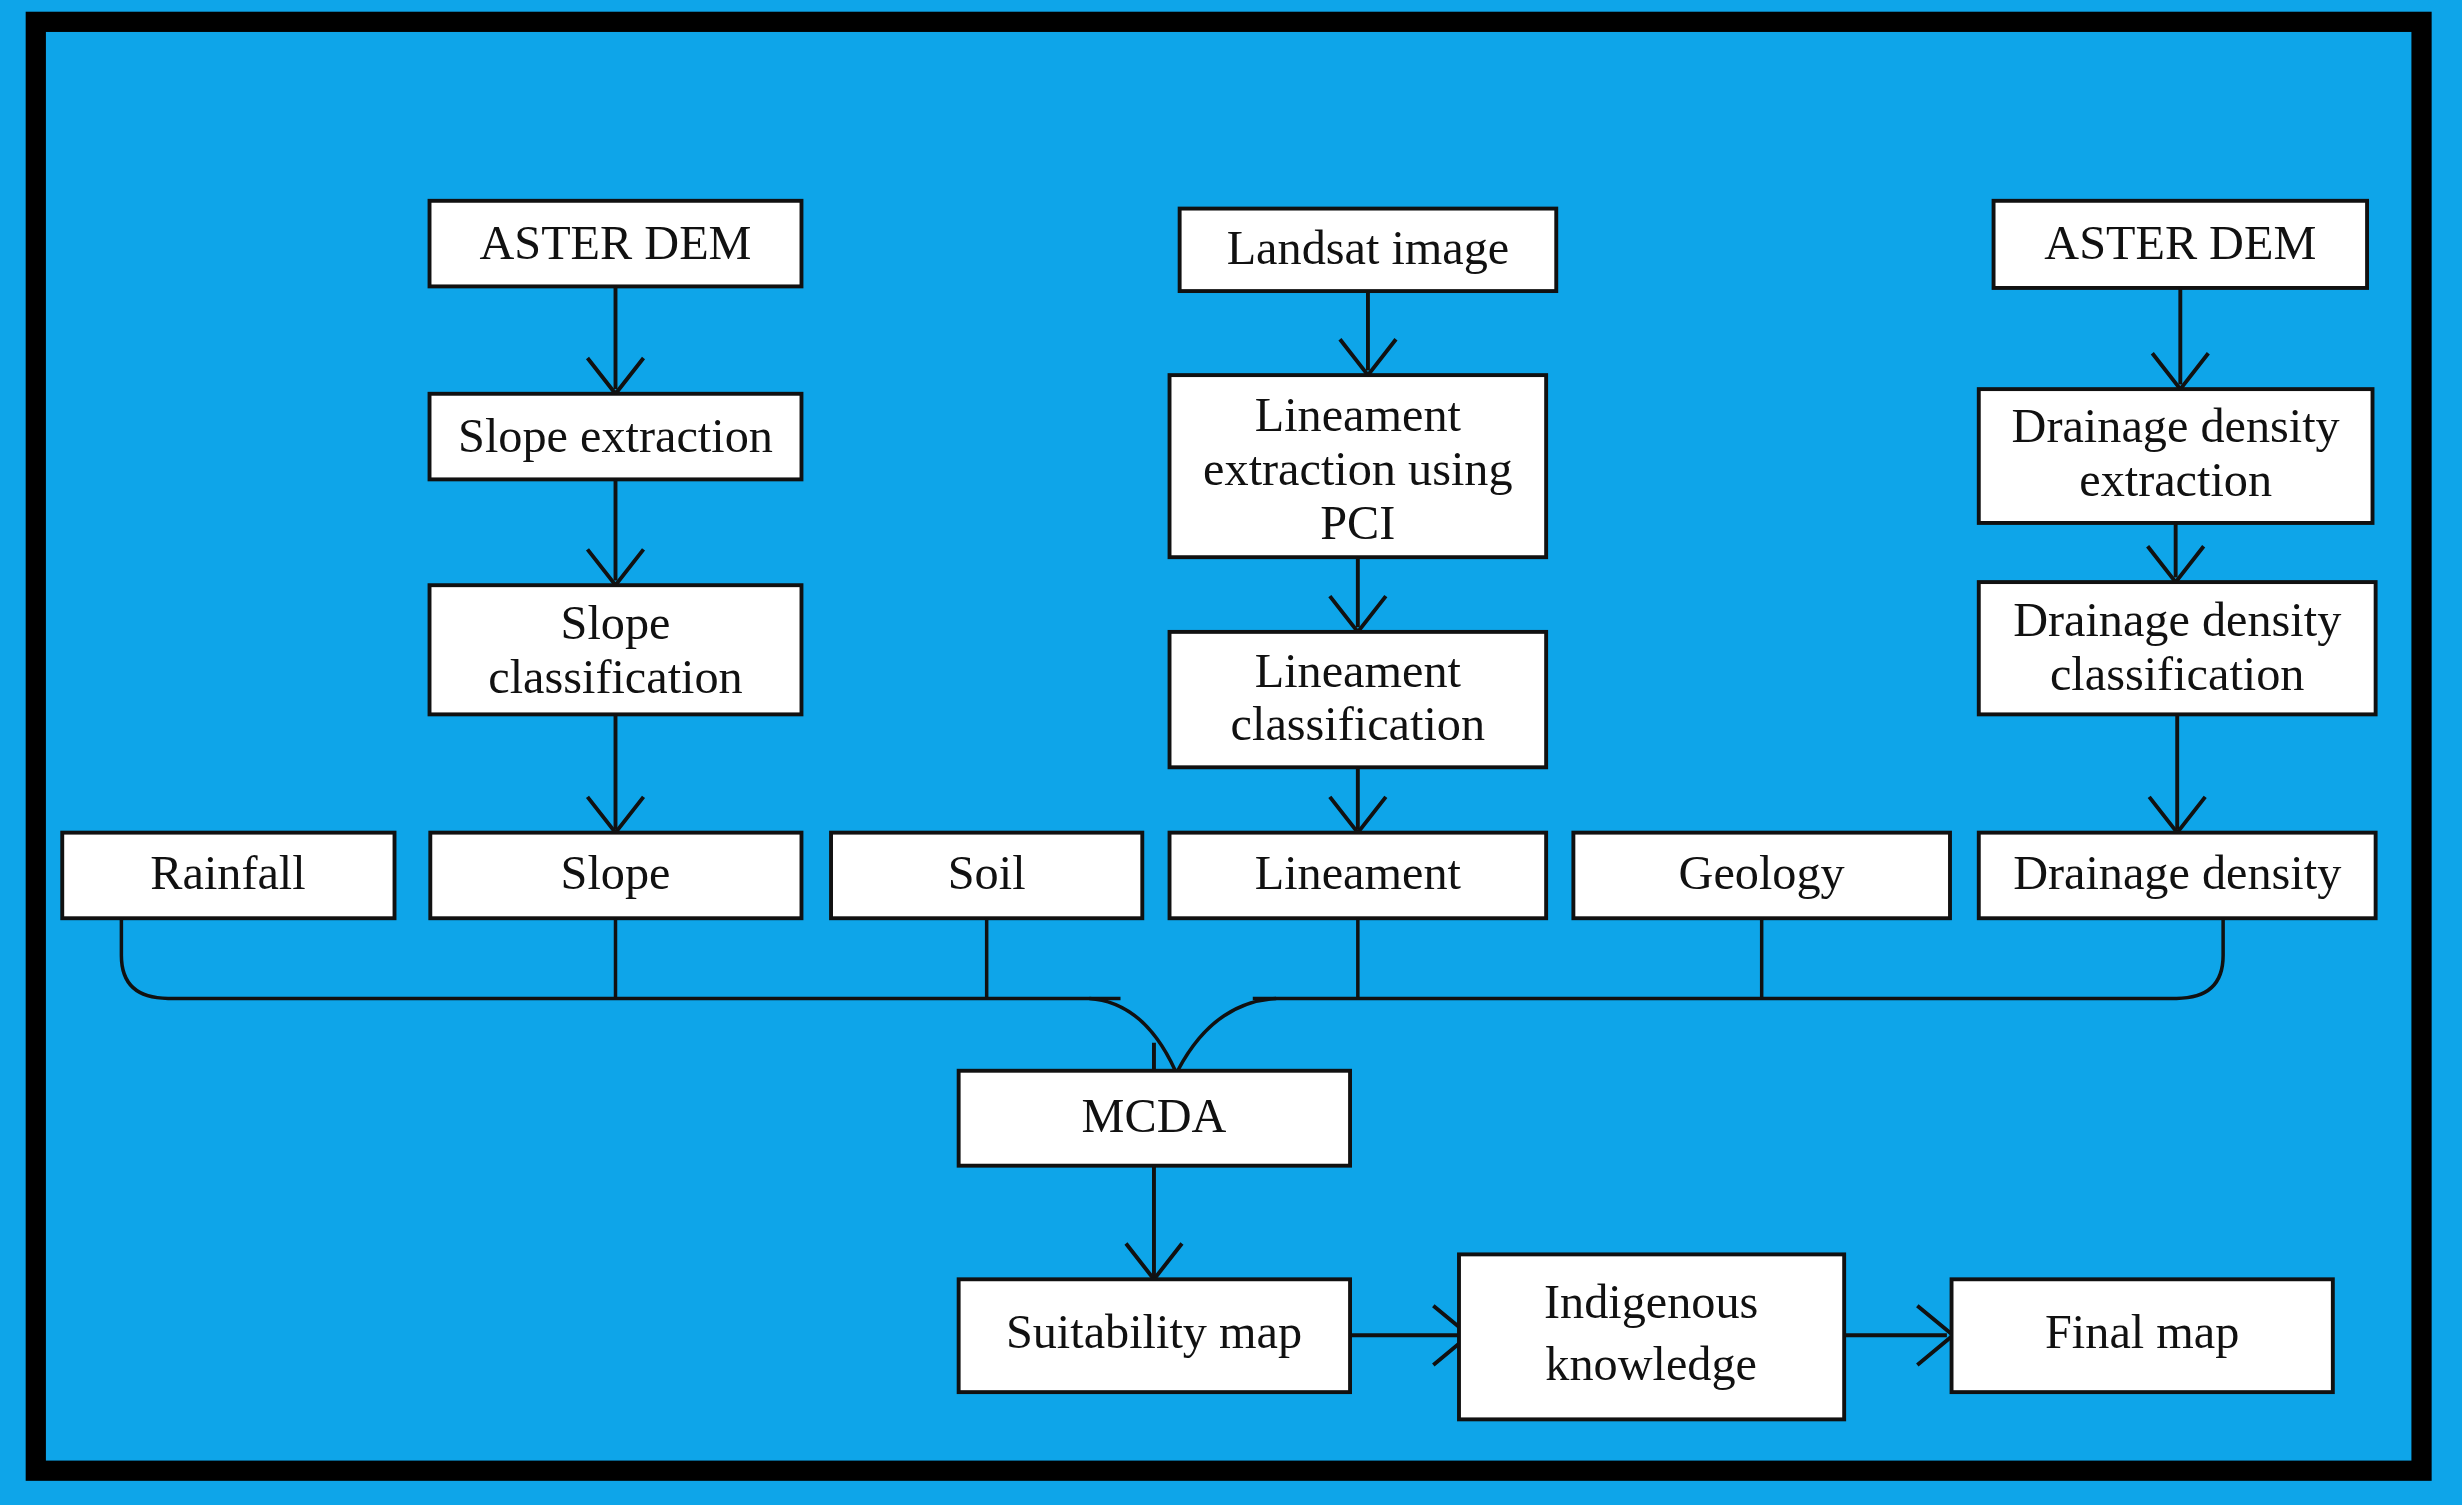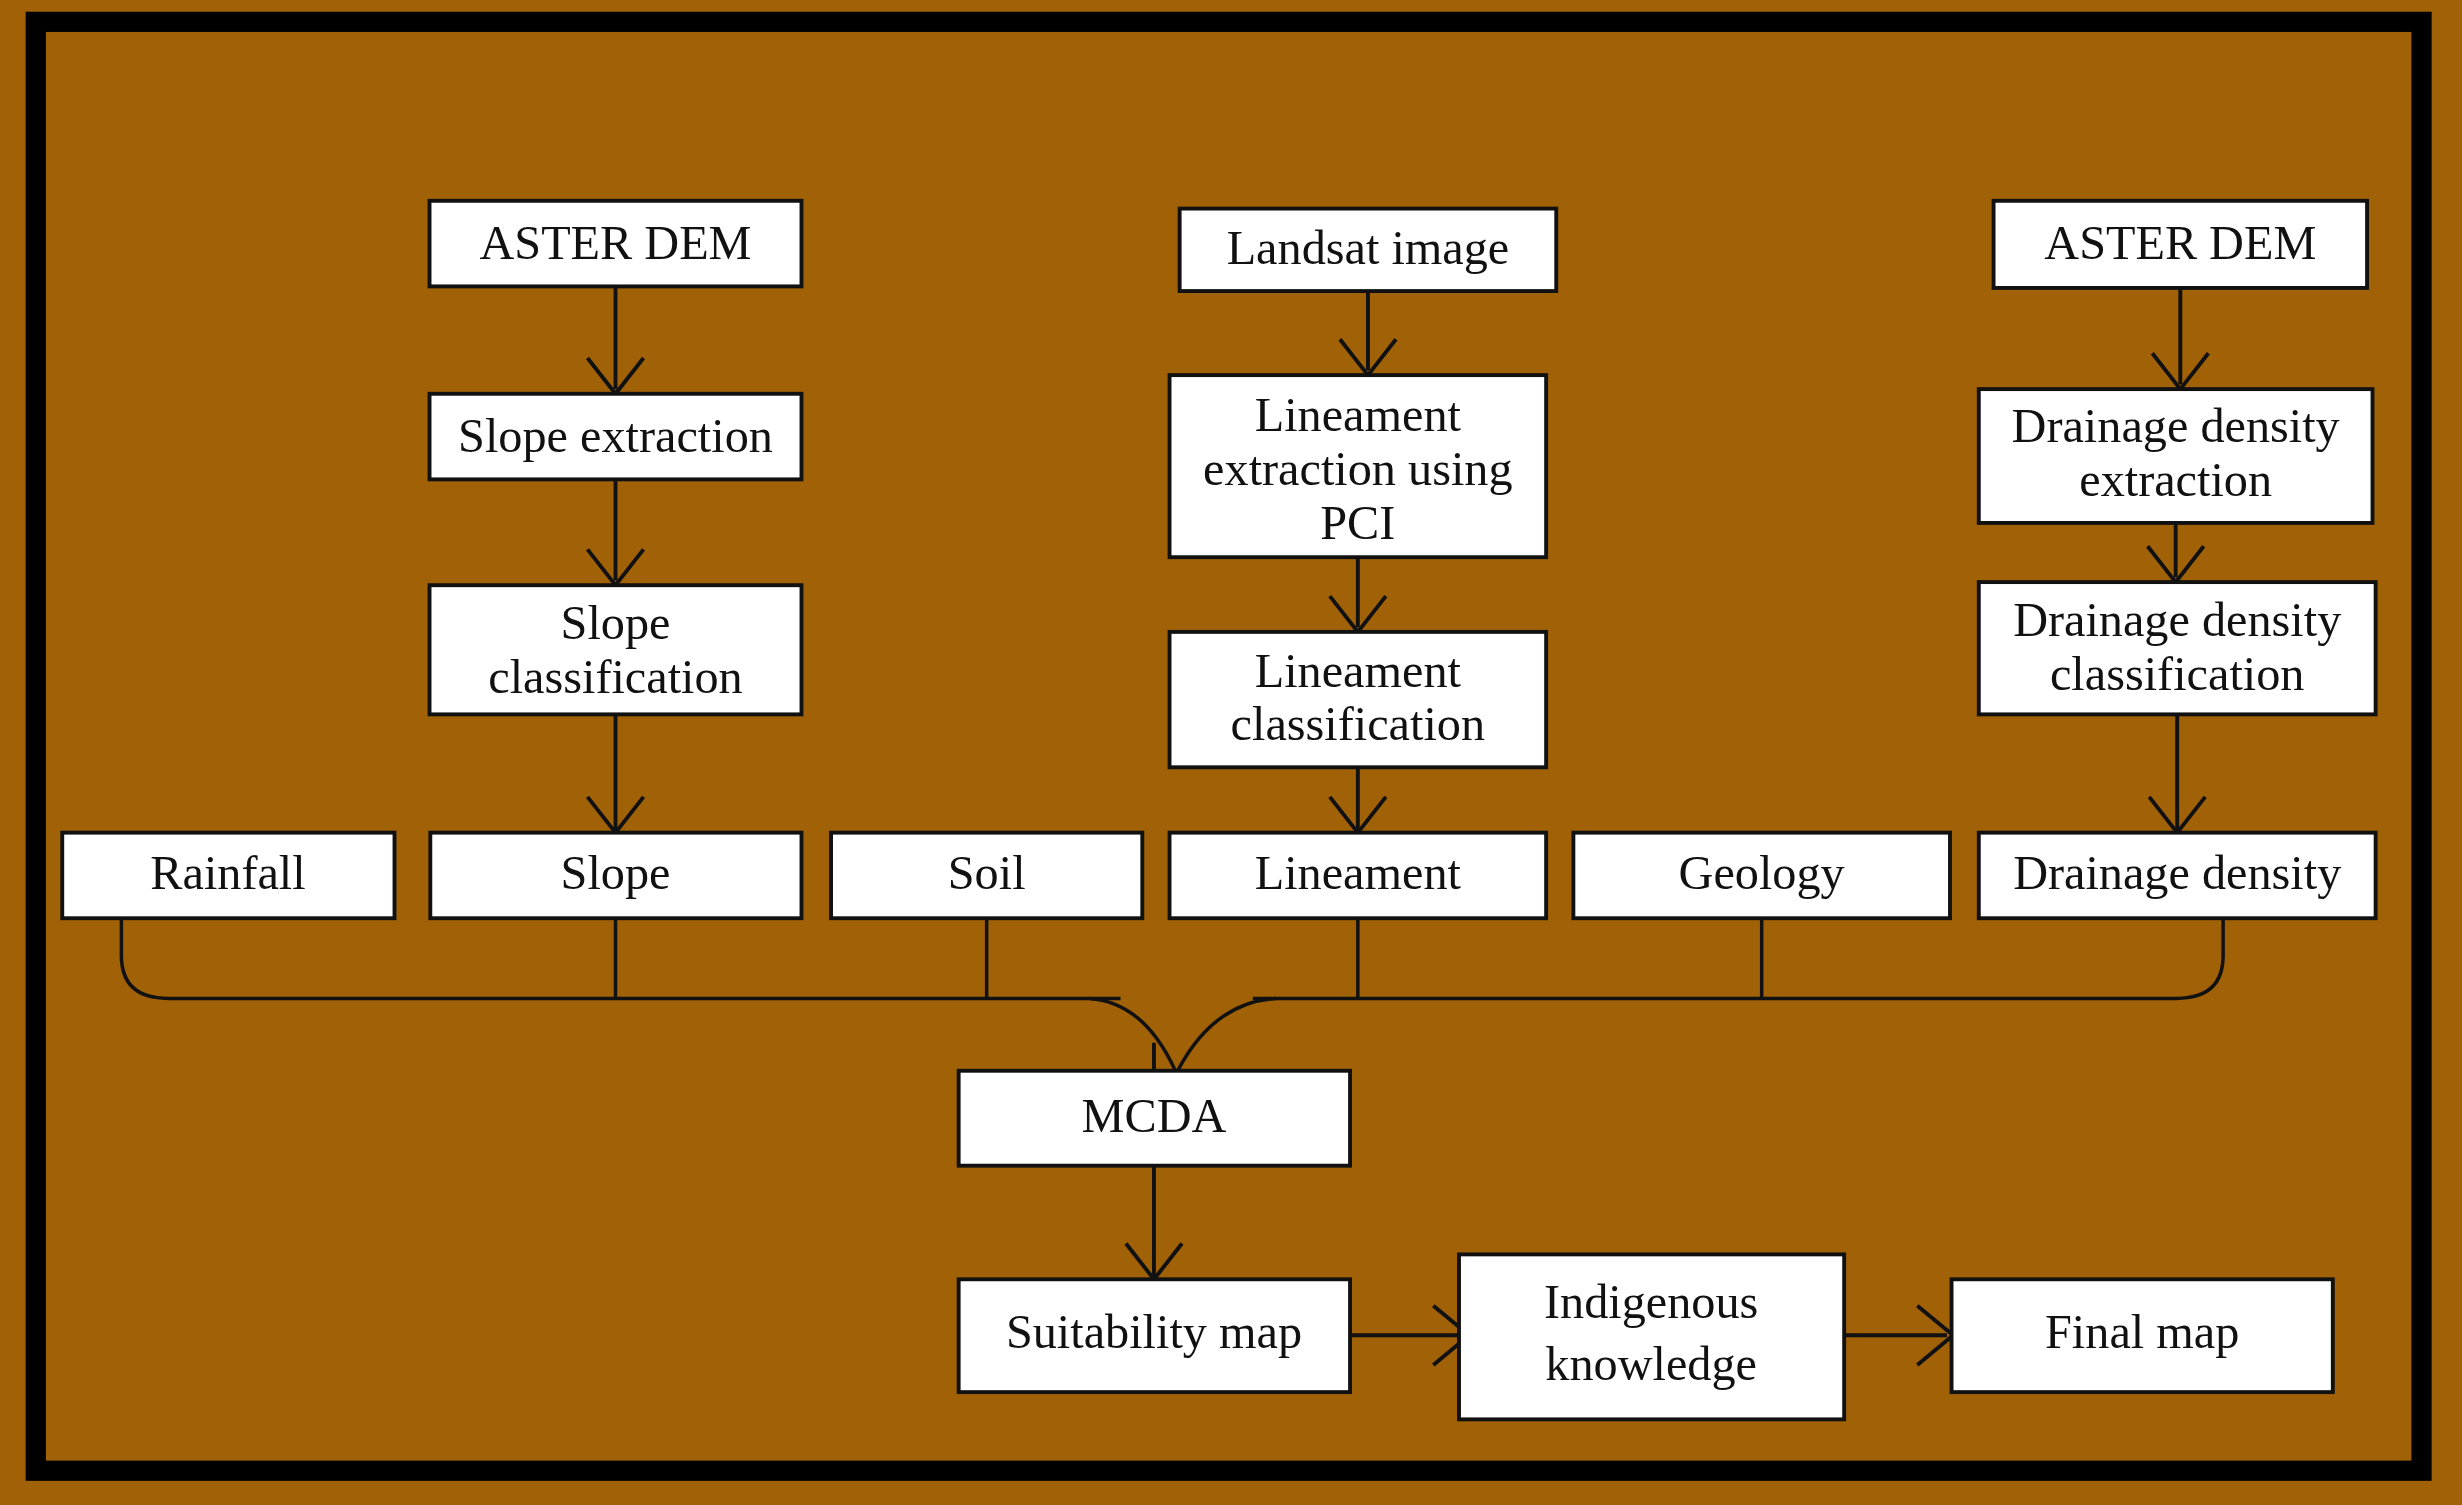--- a/index.html
+++ b/index.html
@@ -7,21 +7,21 @@
     padding: 0;
     background: #ffffff;
   }
   body {
     font-family: "Liberation Serif", serif;
   }
   #stage {
     position: relative;
     width: 2462px;
     height: 1505px;
-    background: #a16207;
+    background: #0ea5e9;
     overflow: hidden;
   }
   #flow-svg {
     position: absolute;
     left: 0;
     top: 0;
     width: 2462px;
     height: 1505px;
     display: block;
   }

